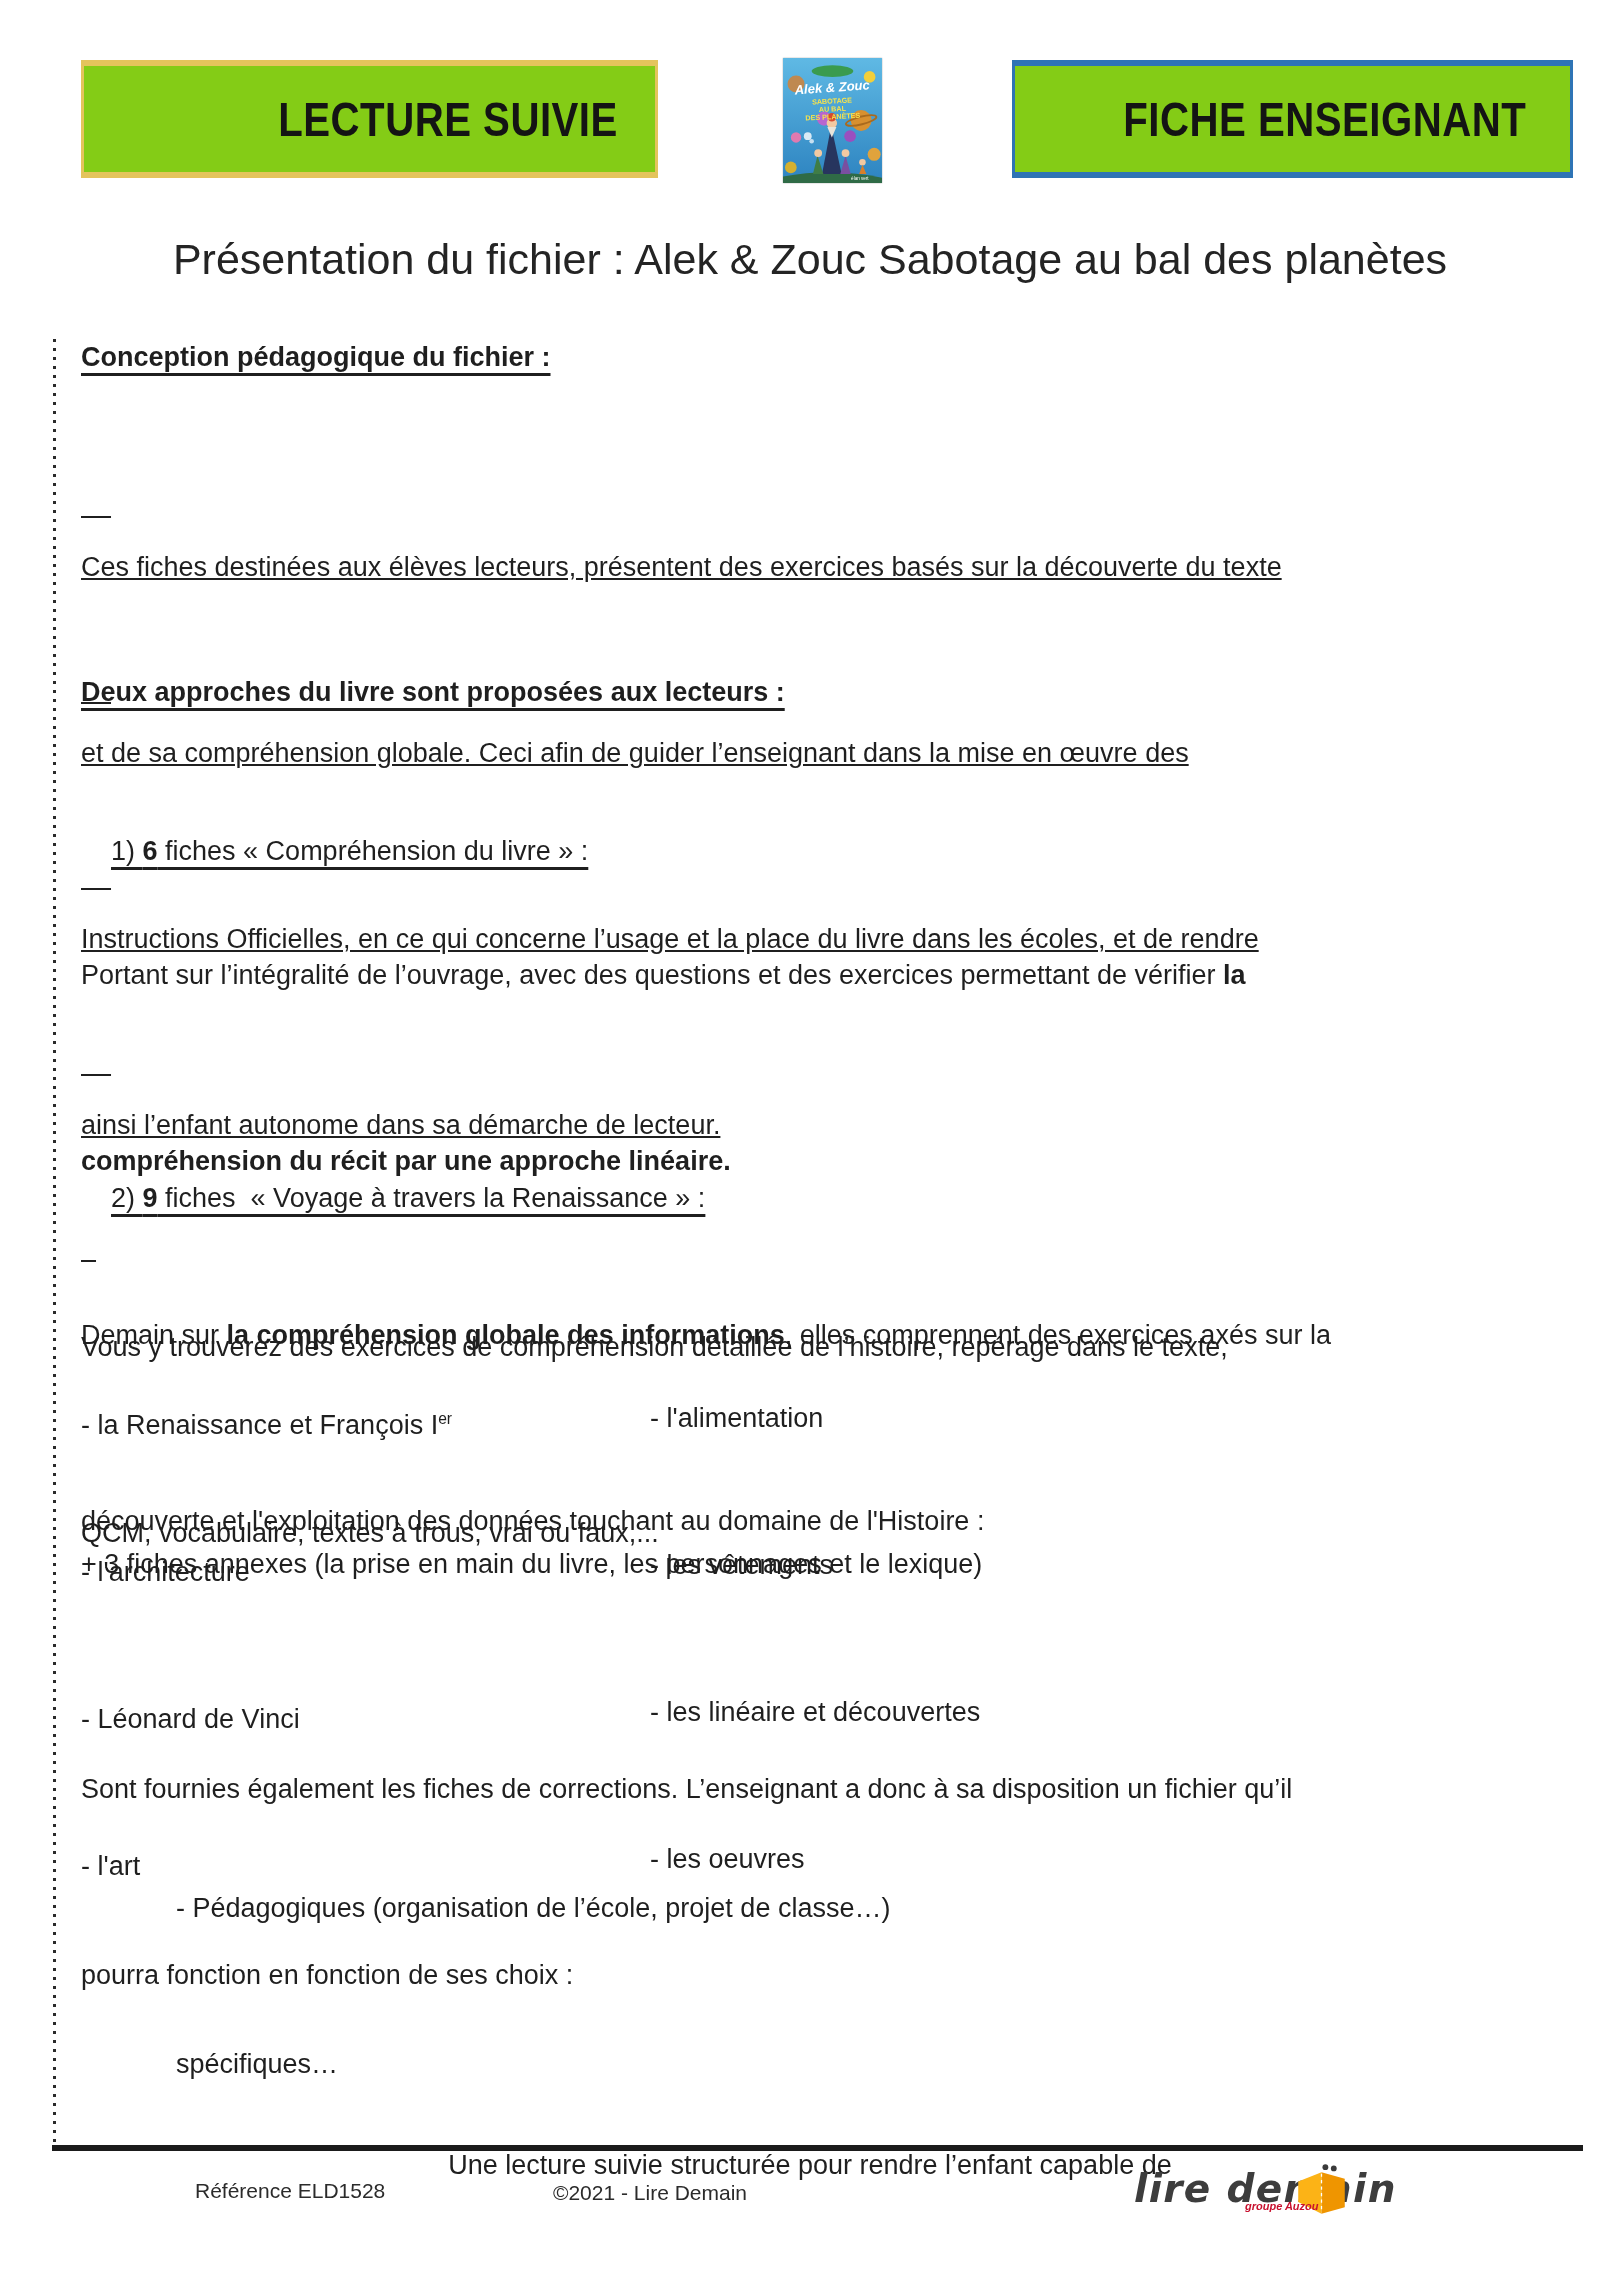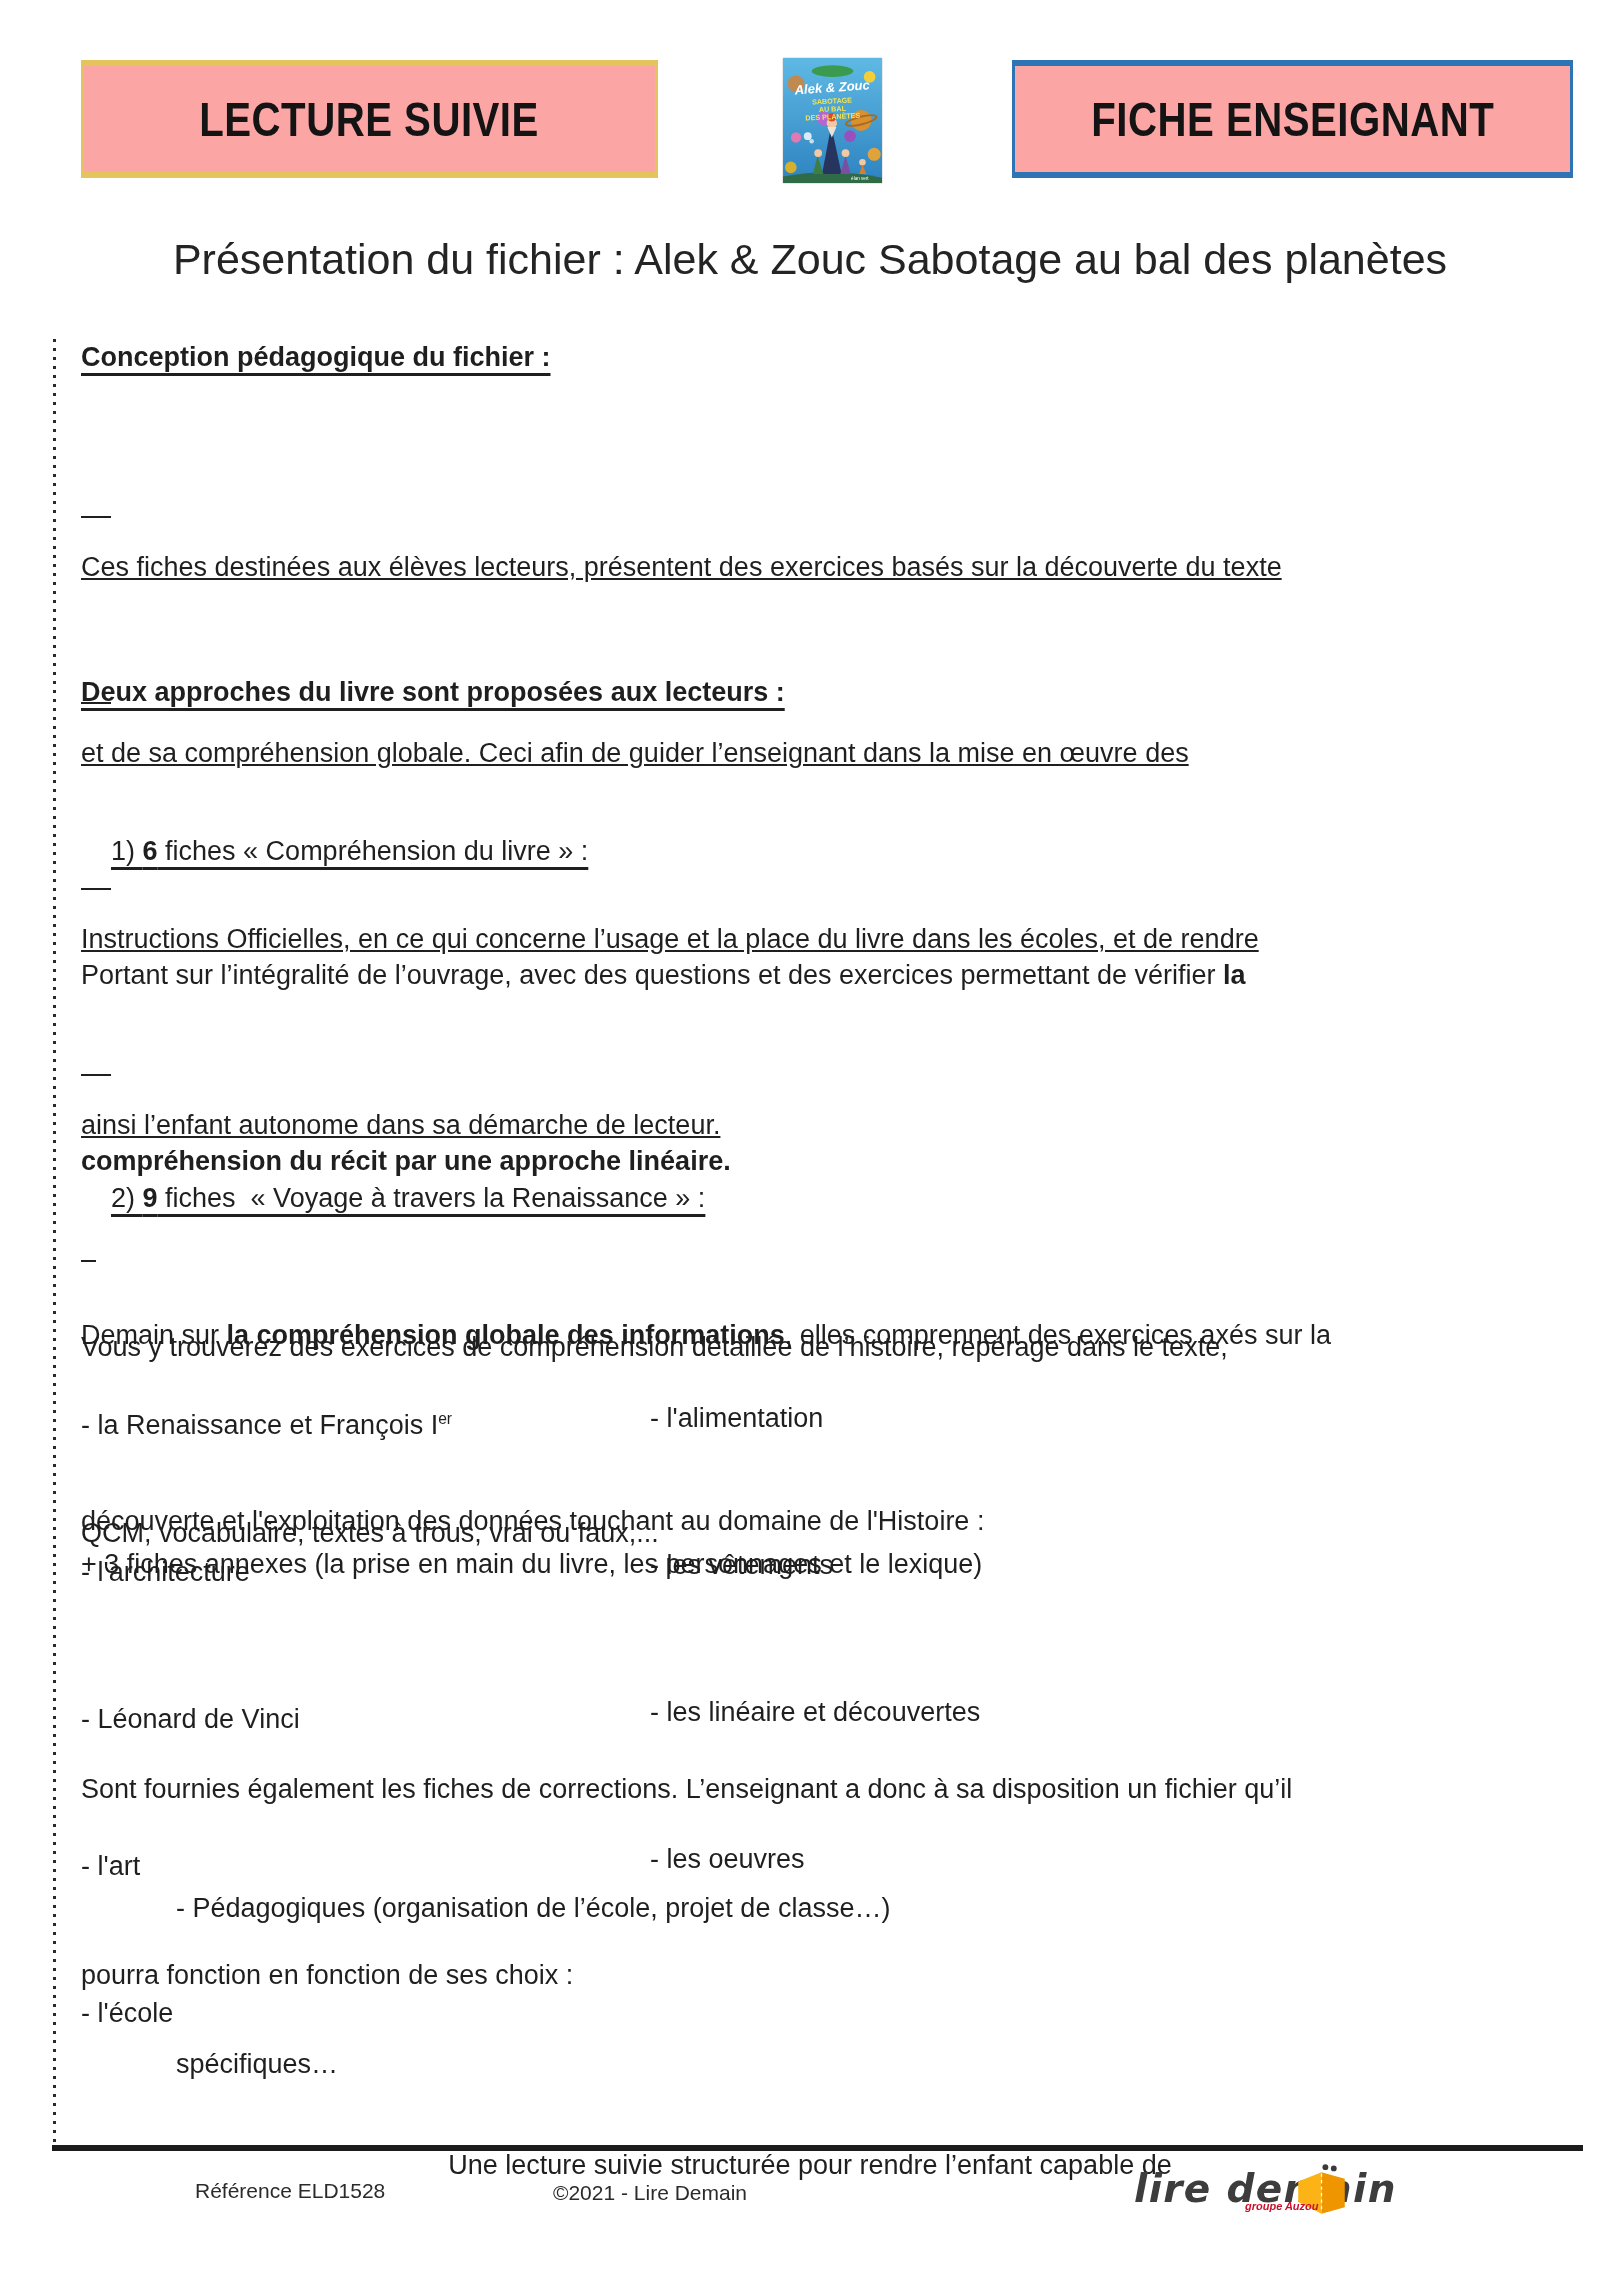--- a/index.html
+++ b/index.html
@@ -1,22 +1,22 @@
 <!DOCTYPE html>
 <html style="font-size:10.4px"><head>
 <meta charset="utf-8">
 <style>
   html,body{margin:0;padding:0;background:#e8e8e8;}
   .page{position:relative;width:1620px;height:2284px;background:#ffffff;
         font-family:"Liberation Sans",sans-serif;color:#1f1f1f;overflow:hidden;}
   .abs{position:absolute;}
 
   
-  .hdr-box{position:absolute;top:60px;height:118px;background:#fca5a5;box-sizing:border-box;
-           display:flex;align-items:center;justify-content:center;}
+  .hdr-box{position:absolute;top:60px;height:118px;background:#84cc16;box-sizing:border-box;
+           display:flex;align-items:center;justify-content:flex-end;}
   .box-yellow{left:81px;width:577px;border:3.2px solid #e4c45c;border-top-width:6.5px;border-bottom-width:6.5px;}
   .box-blue{left:1012px;width:561px;border:3.2px solid #2e74b5;border-top-width:6.5px;border-bottom-width:6.5px;}
   .box-label{display:inline-block;font-weight:700;font-size:49px;letter-spacing:0.6px;color:#141414;
              transform:scaleX(0.82);white-space:pre;}
 
   .cover{position:absolute;left:783px;top:58px;width:99px;height:125px;box-shadow:0 0 1.3px rgba(0,0,0,.4);}
 
   .doc-title{position:absolute;left:0;top:235px;width:1620px;text-align:center;
              font-size:43px;font-weight:400;color:#242424;white-space:pre;}
 
@@ -126,21 +126,20 @@
   <div class="t abs" style="left:81px;top:1180px;">
     <div><span>Demain sur </span><span class="b">la compréhension globale des informations</span><span>, elles comprennent des exercices axés sur la</span></div>
     <div>découverte et l'exploitation des données touchant au domaine de l'Histoire :</div>
   </div>
 
   <div class="t cols abs" style="left:81px;top:1296px;">
     <div><span>- la Renaissance et François I</span><sup>er</sup></div>
     <div>- l'architecture</div>
     <div>- Léonard de Vinci</div>
     <div>- l'art</div>
-    <div>- l'école</div>
   </div>
   <div class="t cols abs" style="left:650px;top:1296px;">
     <div>- l'alimentation</div>
     <div>- les vêtements</div>
     <div>- les linéaire et découvertes</div>
     <div>- les oeuvres</div>
   </div>
 
   <div class="t abs" style="left:81px;top:1533px;">+ 3 fiches annexes (la prise en main du livre, les personnages et le lexique)</div>
 

